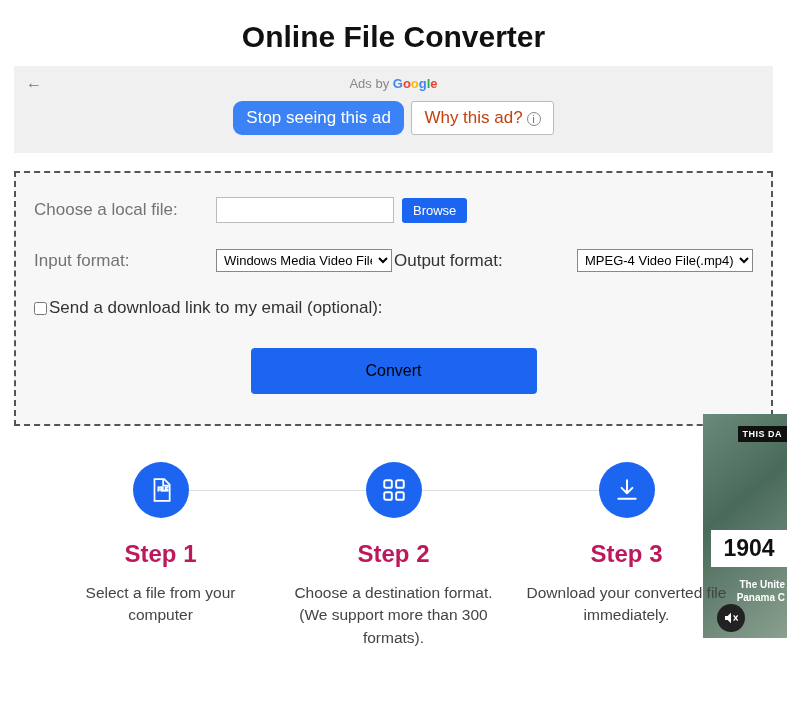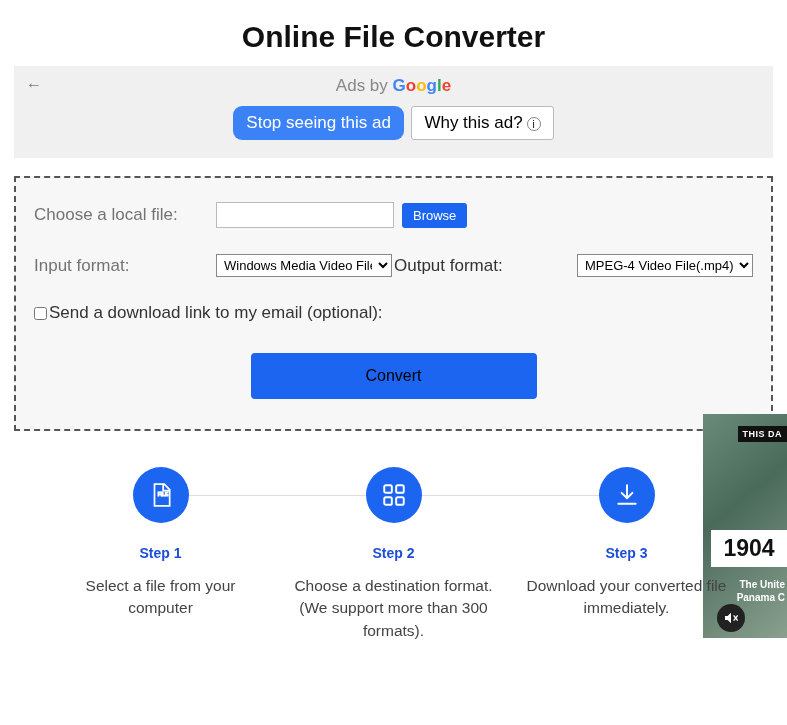--- a/index.html
+++ b/index.html
@@ -2,25 +2,25 @@
 <html><head>
 <meta charset="utf-8">
 <style>
 * { box-sizing: border-box; margin: 0; padding: 0; }
 body { font-family: -apple-system, BlinkMacSystemFont, "Segoe UI", Arial, sans-serif; background: #fff; width: 787px; height: 725px; overflow: hidden; position: relative; }
 .container { padding: 20px 14px 0; }
 h1 { text-align: center; font-size: 30px; font-weight: 700; color: #111; margin-bottom: 12px; }
 h2 { text-align: center; font-size: 23px; font-weight: 400; color: #222; margin-bottom: 14px; }
 .ad-box { background: #f0f0f0; padding: 10px 12px 18px; position: relative; margin-bottom: 18px; }
 .ad-back { position: absolute; top: 8px; left: 12px; font-size: 16px; color: #777; cursor: pointer; }
-.ad-head { text-align: center; color: #888; font-size: 17px; margin-bottom: 10px; }
+.ad-head { text-align: center; color: #888; font-size: 13px; margin-bottom: 10px; }
 .ad-head .g1 { color:#4285F4; } .ad-head .g2 { color:#EA4335; } .ad-head .g3 { color:#FBBC05; } .ad-head .g4 { color:#34A853; }
 .ad-buttons { text-align: center; }
 .btn-stop { background:#3b82f6; color:#fff; border:none; font-size:17px; padding:7px 13px; border-radius:9px; cursor:pointer; }
-.btn-why { background:#fff; color:#000000; border:1px solid #bbb; font-size:17px; padding:6px 12px; border-radius:3px; cursor:pointer; margin-left:3px; }
+.btn-why { background:#fff; color:#c2410c; border:1px solid #bbb; font-size:17px; padding:6px 12px; border-radius:3px; cursor:pointer; margin-left:3px; }
 .info-circ { display:inline-block; width:14px; height:14px; border:1px solid #888; border-radius:50%; font-size:10px; line-height:13px; text-align:center; vertical-align:middle; margin-left:4px; }
 .form-panel { background:#f7f7f7; border:2px dashed #555; padding:24px 18px 30px; }
 .row { display:flex; align-items:center; margin-bottom:26px; }
 .row label { font-size:17px; color:#737373; }
 .col1 { width:182px; }
 .file-input { width:178px; height:26px; border:1px solid #bbb; background:#fff; margin-right:8px; }
 .btn-browse { background:#1c65f1; color:#fff; border:none; border-radius:3px; font-size:13px; padding:5px 11px; cursor:pointer; }
 .sel { border:1px solid #888; font-size:13px; padding:2px 3px; background:#fff; }
 .sel1 { width:176px; }
 .sel2 { width:176px; }
@@ -28,21 +28,21 @@
 .chk-row { display:flex; align-items:center; margin-bottom:30px; }
 .chk-row input { margin-right:2px; }
 .chk-row label { font-size:17px; color:#333; }
 .convert-wrap { text-align:center; }
 .btn-convert { background:#1c65f1; color:#000000; border:none; border-radius:4px; font-size:16px; padding:14px 0; width:286px; cursor:pointer; }
 .steps { display:flex; justify-content:space-between; align-items:flex-start; margin-top:36px; padding:0 30px; position:relative; }
 .steps::before { content:""; position:absolute; top:28px; left:150px; right:150px; height:1px; background:#ddd; z-index:0; }
 .step { flex:1; text-align:center; position:relative; z-index:1; }
 .circle { width:56px; height:56px; background:#1c65f1; border-radius:50%; margin:0 auto 22px; display:flex; align-items:center; justify-content:center; }
 .circle svg { width:26px; height:26px; fill:#fff; stroke:#fff; }
-.step h3 { font-size:14px; font-weight:700; color:#1d4ed8; margin-bottom:14px; }
+.step h3 { font-size:24px; font-weight:700; color:#be185d; margin-bottom:14px; }
 .step p { font-size:15.5px; color:#444; line-height:1.45; padding:0 8px; }
 .video-overlay { position:absolute; right:0; top:414px; width:84px; height:224px; background:linear-gradient(140deg,#6a8a7a 0%,#4a6a5a 40%,#8aa090 100%); overflow:hidden; }
 .video-tag { position:absolute; top:12px; right:0; background:#111; color:#fff; font-size:9px; font-weight:700; padding:3px 5px; letter-spacing:0.5px; }
 .video-year { position:absolute; top:116px; right:0; left:8px; background:#fff; color:#111; font-size:23px; font-weight:700; text-align:center; padding:5px 0; }
 .video-txt { position:absolute; bottom:34px; right:2px; color:#fff; font-size:10px; font-weight:600; text-align:right; line-height:1.3; }
 .mute { position:absolute; bottom:6px; left:14px; width:28px; height:28px; background:#222; border-radius:50%; display:flex; align-items:center; justify-content:center; }
 .mute svg { width:16px; height:16px; fill:#fff; }
 </style>
 </head>
 <body>

